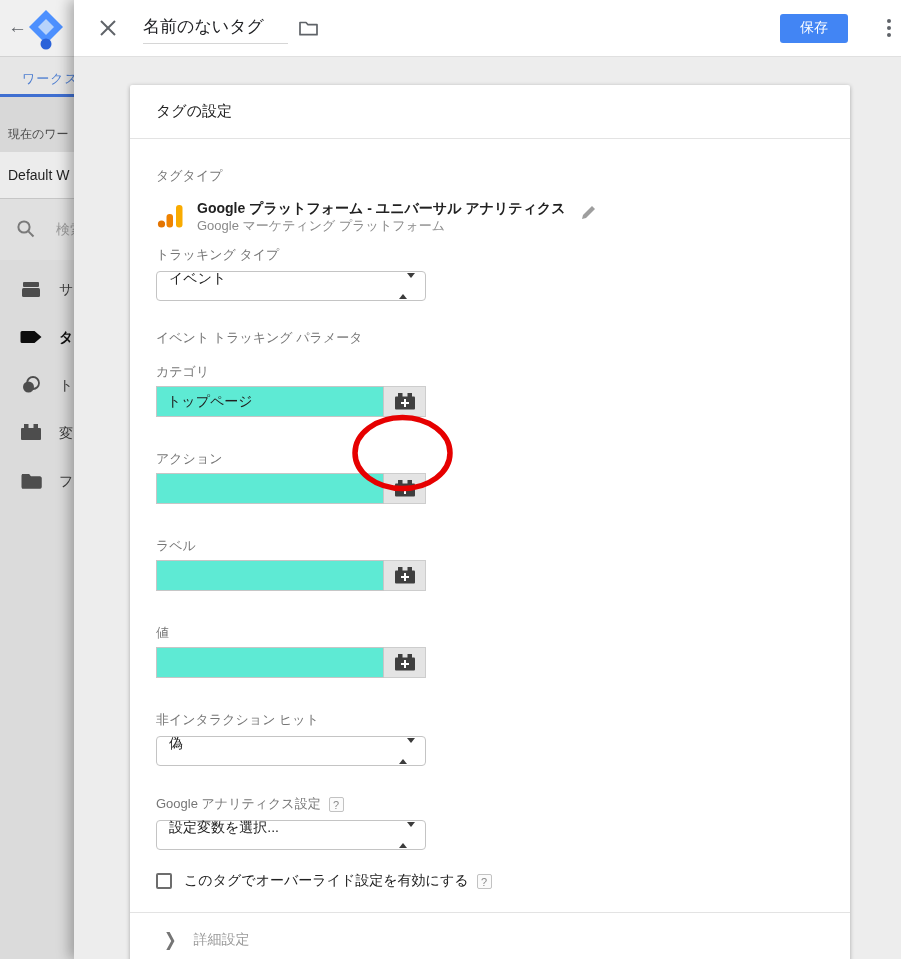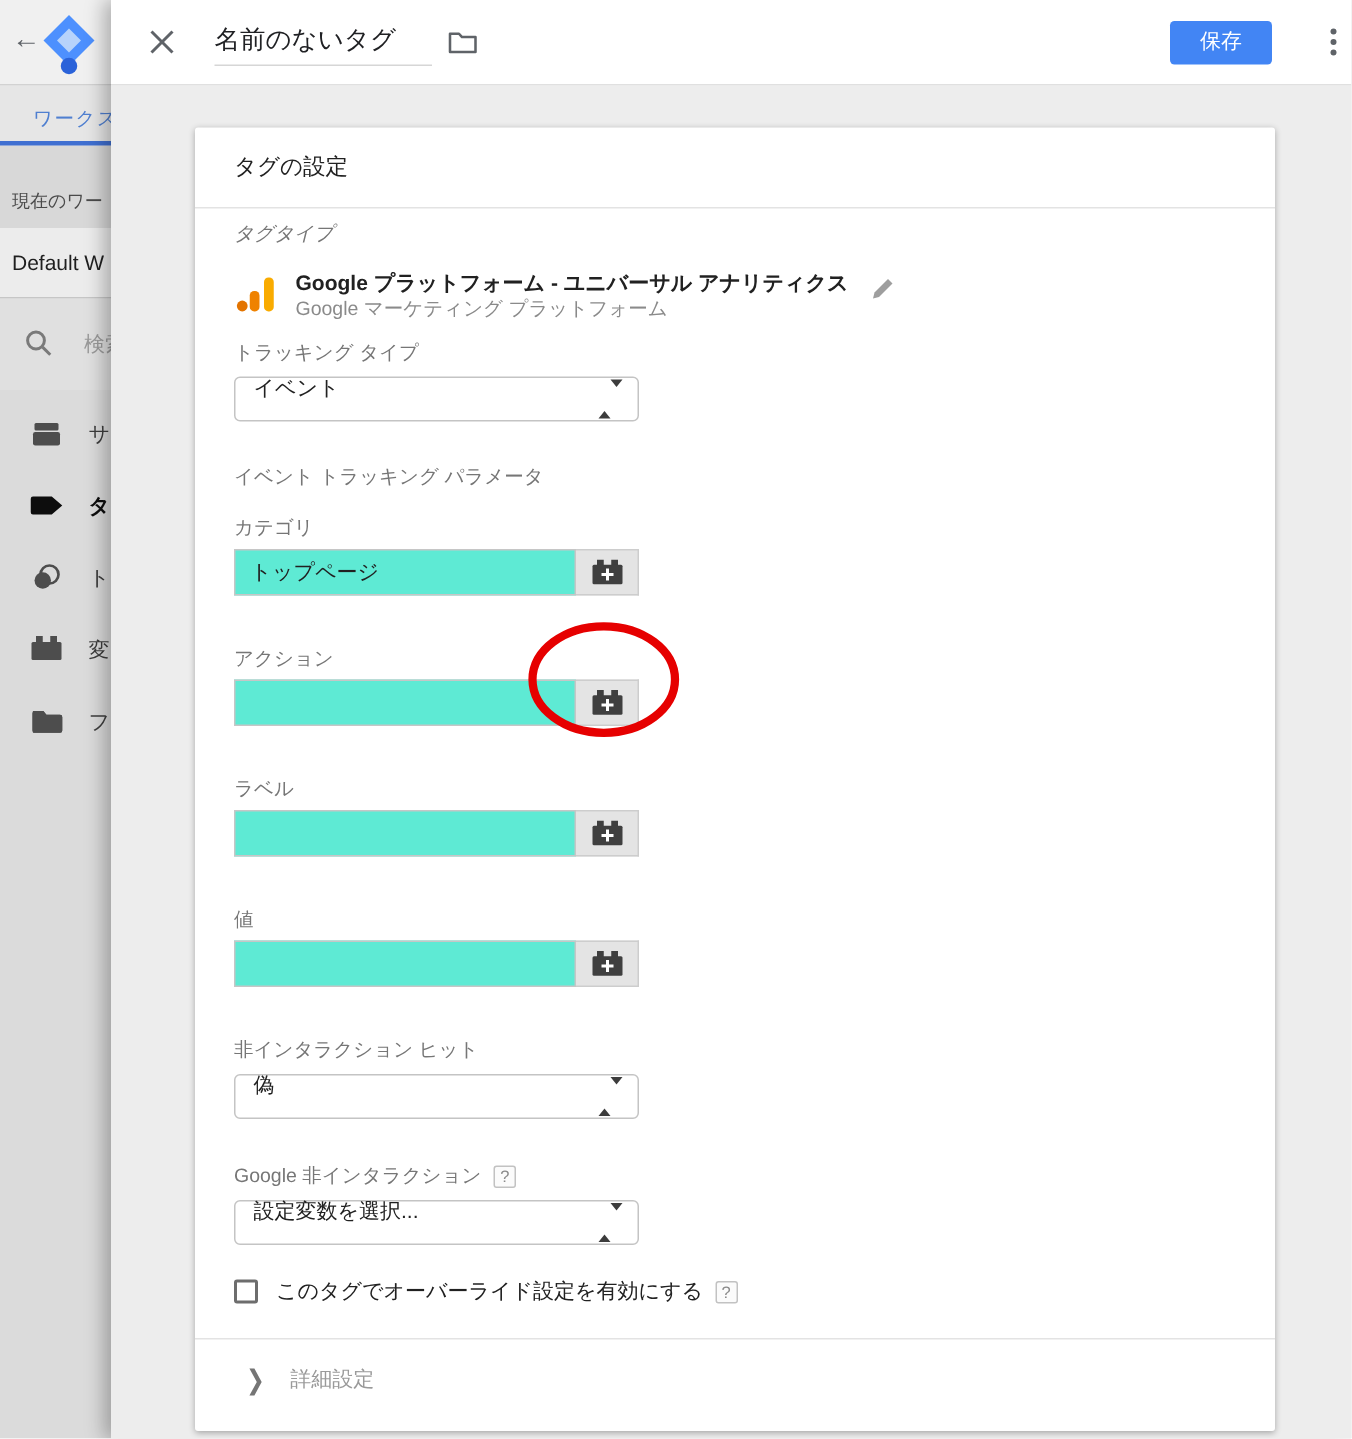--- a/index.html
+++ b/index.html
@@ -35,21 +35,21 @@
   .dots i { width:4px; height:4px; border-radius:50%; background:#5f6368; }
 
   .panel-body { height:902px; overflow:hidden; padding:28px 0 0 56px; }
 
   .card { width:720px; background:#fff; border-radius:2px; box-shadow:0 1px 4px rgba(0,0,0,0.3); }
   .card-h { padding:17px 26px; font-size:15px; color:#212121; }
   .card-h.bordered { border-bottom:1px solid #e3e3e3; }
   .card-body { padding:0 26px; }
 
   .lbl { font-size:13px; color:#767676; }
-  .mt20 { margin-top:8px;font-style:italic; } .mt32 { margin-top:12px; } .mt28 { margin-top:28px; }
+  .mt20 { margin-top:28px; } .mt32 { margin-top:12px; } .mt28 { margin-top:28px; }
 
   .tagtype-row { display:flex; align-items:flex-start; margin-top:14px; }
   .ga-icon { flex:none; margin-right:13px; margin-top:2px; }
   .tt-name { font-size:14px; color:#212121; font-weight:bold; line-height:18px; white-space:nowrap; }
   .tt-sub { font-size:13px; color:#8a8a8a; line-height:17px; }
   .pencil { margin-left:14px; margin-top:6px; }
 
   .selectbox { position:relative; width:270px; height:30px; margin-top:7px; background:#fff; border:1px solid #c4c4c4; border-radius:4px; display:flex; align-items:center; padding:0 28px 15px 12px; font-size:14px; color:#212121; cursor:pointer; }
   .spin { position:absolute; right:10px; top:50%; transform:translateY(-50%); }
   .spin .up { width:0; height:0; border-left:4px solid transparent; border-right:4px solid transparent; border-bottom:5px solid #3c3c3c; margin-bottom:2px; }
@@ -279,21 +279,21 @@
             </div>
           </div>
 
           <div class="lbl" style="margin-top:33px;">非インタラクション ヒット</div>
           <div class="selectbox">
             <span>偽</span>
             <span class="spin"><span class="up"></span><span class="dn"></span></span>
           </div>
 
           <div class="inline-lbl" style="margin-top:29px;">
-            <span class="lbl">Google 非インタラクション</span>
+            <span class="lbl">Google アナリティクス設定</span>
             <span class="helpbox">?</span>
           </div>
           <div class="selectbox">
             <span>設定変数を選択...</span>
             <span class="spin"><span class="up"></span><span class="dn"></span></span>
           </div>
 
           <div class="chk-row">
             <span class="checkbox"></span>
             <span class="chk-label">このタグでオーバーライド設定を有効にする</span>

